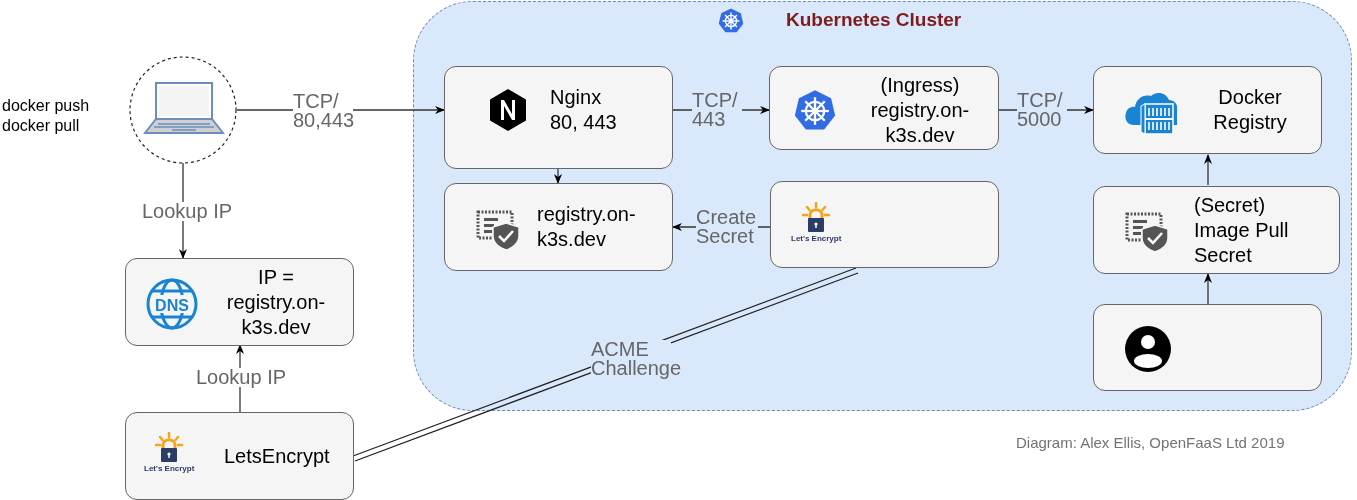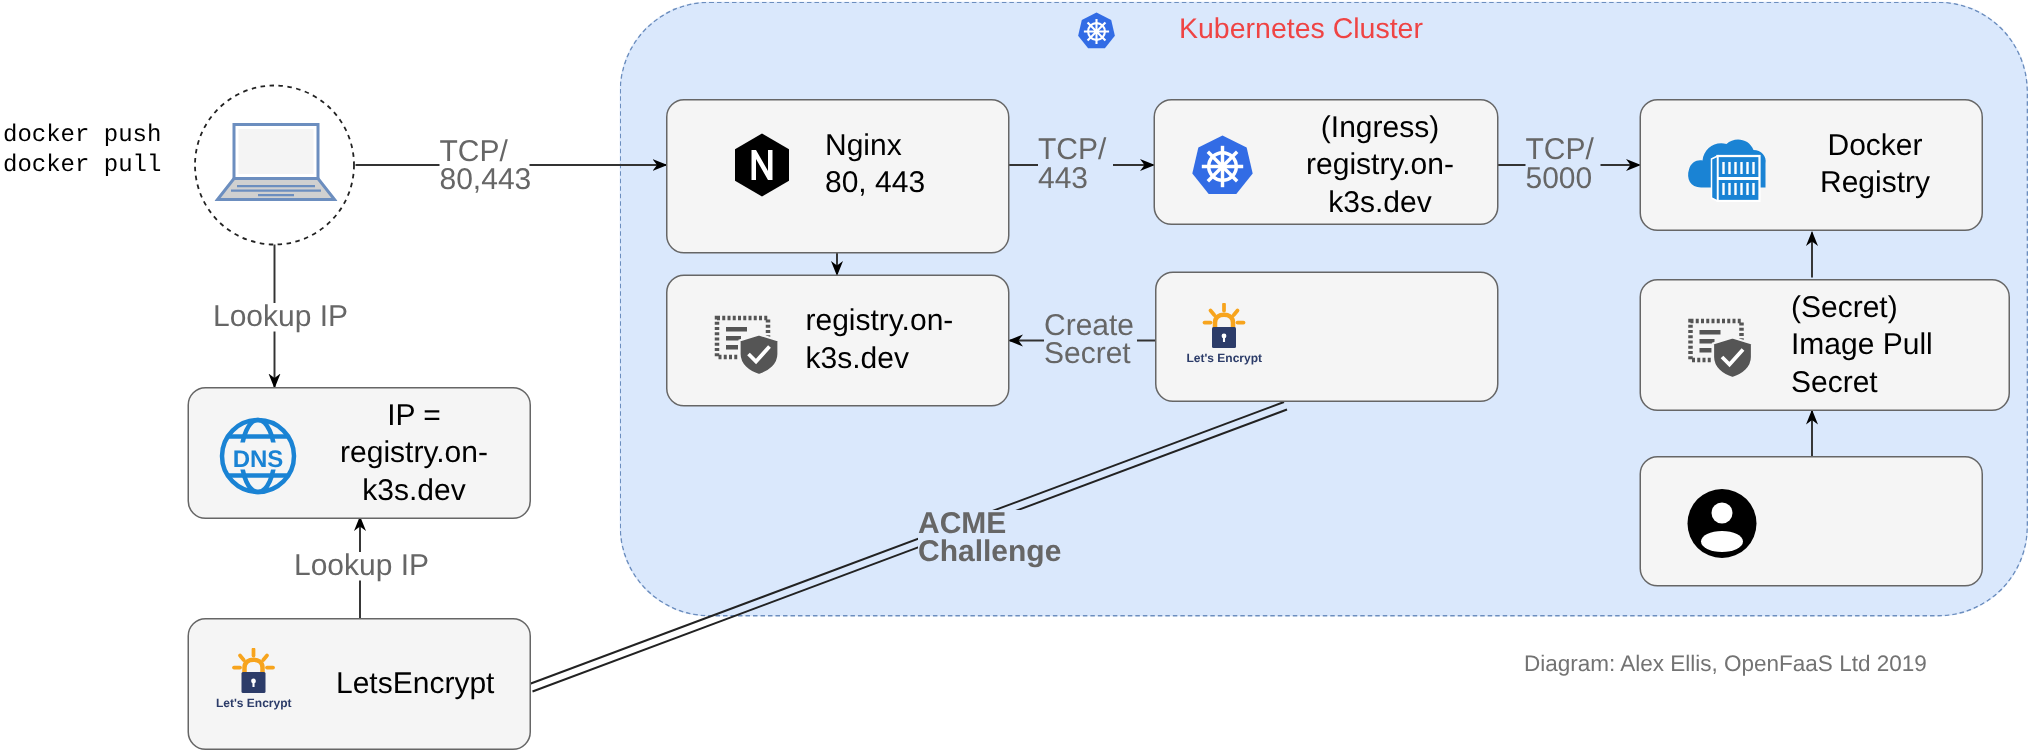--- a/index.html
+++ b/index.html
@@ -3,31 +3,31 @@
 <meta charset="utf-8">
 <style>
   html, body { margin: 0; padding: 0; background: #ffffff; }
   body { width: 1357px; height: 500px; position: relative; overflow: hidden; font-family: "Liberation Sans", sans-serif; }
   .abs { position: absolute; }
   #wires { position: absolute; left: 0; top: 0; width: 1357px; height: 500px; z-index: 1; }
   .cluster {
     position: absolute; left: 413px; top: 1px; width: 939px; height: 410px;
     background: #dae8fc; border: 1.5px dashed #6c8ebf; border-radius: 60px; box-sizing: border-box; z-index: 0;
   }
-  .cluster-title { position: absolute; left: 786px; top: 9px; font-size: 19px; font-weight: normal; color: #ef4444; z-index: 2; }
+  .cluster-title { position: absolute; left: 786px; top: 9px; font-size: 19px; font-weight: bold; color: #7f1d1d; z-index: 2; }
   .node {
     position: absolute; background: #f5f5f5; border: 1.2px solid #666666; border-radius: 12px;
     box-sizing: border-box; z-index: 2; display: flex; align-items: center;
   }
   .node .icon { position: absolute; display: flex; align-items: center; justify-content: center; }
   .node .label { position: absolute; text-align: center; font-size: 20px; line-height: 25px; color: #000; }
   .edge-label { position: absolute; font-size: 20px; line-height: 19px; color: #666666; text-align: left; z-index: 3; background: transparent; }
   .edge-label.bg-white { background: #ffffff; }
   .edge-label.bg-blue { background: #dae8fc; }
-  .cmd { position: absolute; left: 2px; top: 80px; font-family: Liberation Mono, monospace; font-size: 16px; line-height: 20px; color: #000; z-index: 2; white-space: pre; }
+  .cmd { position: absolute; left: 2px; top: 96px; font-family: Liberation Sans, sans-serif; font-size: 16px; line-height: 20px; color: #000; z-index: 2; white-space: pre; }
   .footer { position: absolute; left: 1016px; top: 434px; font-size: 15px; color: #737373; z-index: 2; }
   .le-text { font-family: "Liberation Sans", sans-serif; font-weight: bold; font-size: 8px; color: #2c3c69; white-space: nowrap; }
 </style>
 </head>
 <body>
 
 <div class="cluster"></div>
 <div class="abs" style="left:717px;top:7px;z-index:2;">
   <svg width="28" height="28" viewBox="0 0 40 40">
     <polygon points="20,2 34,9 37.5,24 28,36 12,36 2.5,24 6,9" fill="#326ce5"></polygon>
@@ -92,21 +92,21 @@
 <div class="edge-label bg-white" style="left:293px;top:92px;width:60px;"><span style="white-space:pre;">TCP/
 80,443</span></div>
 <div class="edge-label bg-blue" style="left:692px;top:91px;width:50px;"><span style="white-space:pre;">TCP/
 443</span></div>
 <div class="edge-label bg-blue" style="left:1017px;top:91px;width:50px;"><span style="white-space:pre;">TCP/
 5000</span></div>
 <div class="edge-label bg-blue" style="left:696px;top:208px;width:62px;"><span style="white-space:pre;">Create
 Secret</span></div>
 <div class="edge-label bg-white" style="left:142px;top:202px;width:84px;"><span style="white-space:pre;">Lookup IP</span></div>
 <div class="edge-label bg-white" style="left:196px;top:368px;width:84px;"><span style="white-space:pre;">Lookup IP</span></div>
-<div class="edge-label bg-blue" style="left:612px;top:340px;width:80px;font-weight:bold;"><span style="white-space:pre;">ACME
+<div class="edge-label bg-blue" style="left:591px;top:340px;width:80px;"><span style="white-space:pre;">ACME
 Challenge</span></div>
 
 <div class="node" style="left:444px;top:66px;width:229px;height:103px;">
   <div class="icon" style="left:44px;top:21px;">
     <svg width="38" height="44" viewBox="0 0 38 44">
       <polygon points="19,1 37,11.5 37,32.5 19,43 1,32.5 1,11.5" fill="#000"></polygon>
       <path d="M12,32 L12,12 L15,12 L23,26 L23,12 L26,12 L26,32 L23,32 L15,18 L15,32 Z" fill="#fff"></path>
     </svg>
   </div>
   <div class="label" style="left:105px;top:18px;width:100px;text-align:left;white-space:pre;">Nginx

